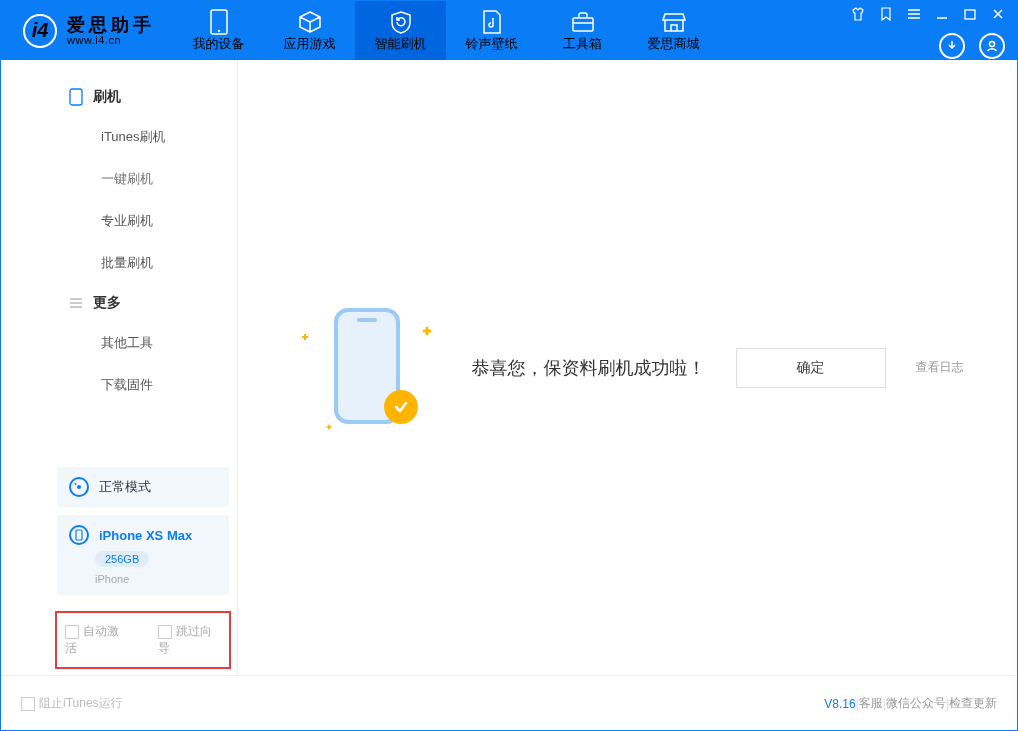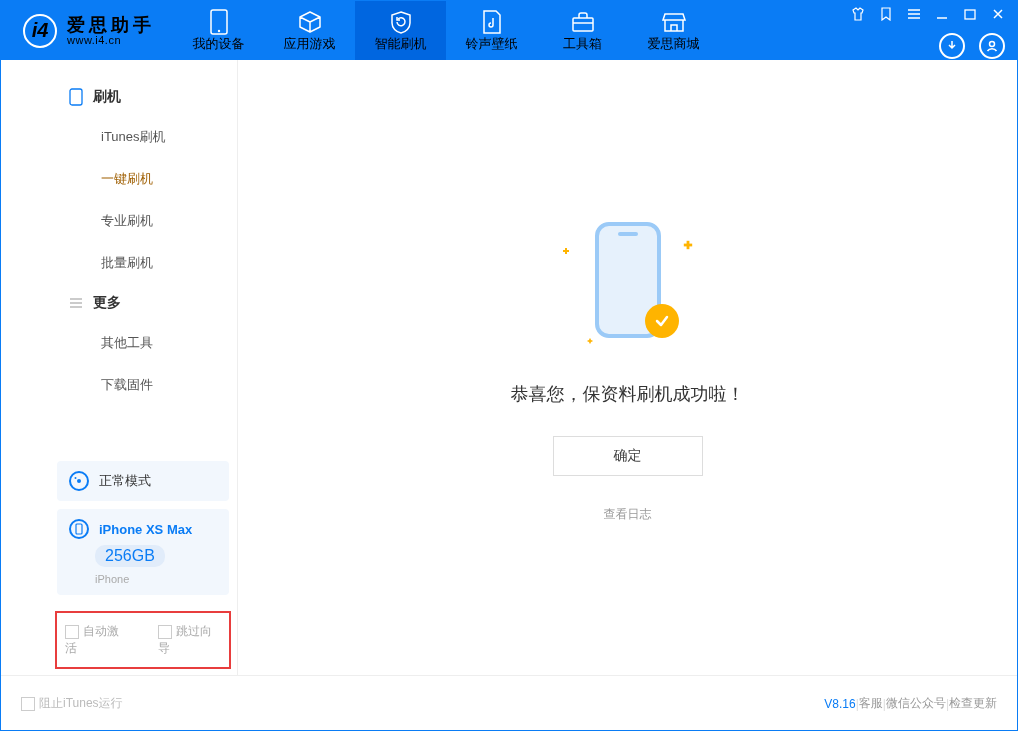--- a/index.html
+++ b/index.html
@@ -26,34 +26,34 @@
 .user-row { display:flex; gap:14px; align-items:center; margin-top:4px; }
 .circ-btn { width:26px; height:26px; border:2px solid #fff; border-radius:50%; display:flex; align-items:center; justify-content:center; cursor:pointer; }
 
 
 .body { display:flex; height:615px;padding-left:48px; }
 .sidebar { width:189px; border-right:1px solid #eee; display:flex; flex-direction:column; }
 .side-scroll { flex:1; padding-top:18px; }
 .cat { display:flex; align-items:center; gap:10px; padding:10px 20px; font-size:14px; color:#333; font-weight:bold;}
 .cat svg{display:block;}
 .sub { padding:12px 20px 12px 52px; font-size:13px; color:#555; cursor:pointer; }
-.sub.active { color:#a16207; }
+.sub.active { color:#737373; }
 
 .device-boxes { padding:8px; }
 .dev-card { background:#f2f7fd; border-radius:4px; padding:10px 12px; margin-bottom:8px; display:flex; align-items:center; gap:10px; font-size:13px; color:#333; }
 .dev-card.col { flex-direction:column; align-items:flex-start; gap:6px;}
 .dev-circ { width:20px; height:20px; border:2px solid #0a7cf5; border-radius:50%; display:flex; align-items:center; justify-content:center;}
-.capacity { background:#e1ecfa; color:#0a7cf5; font-size:16px; padding:2px 10px; border-radius:10px; margin-left:26px;}
+.capacity { background:#e1ecfa; color:#0a7cf5; font-size:11px; padding:2px 10px; border-radius:10px; margin-left:26px;}
 .devtype { font-size:11px; color:#aaa; margin-left:26px;}
 
 .opt-row { border:2px solid #e83d3d; padding:10px 8px; display:flex; gap:30px; font-size:12px; color:#aaa; margin:0 6px 6px 6px;}
 .chk { width:14px; height:14px; border:1px solid #ccc; display:inline-block; vertical-align:middle; margin-right:4px;}
 
 
-.main { flex:1; display:flex; flex-direction:column; align-items:center; justify-content:center; gap:30px; }
+.main { flex:1; display:flex; flex-direction:row; align-items:center; justify-content:center; gap:30px; }
 .illus { width:150px; height:140px; position:relative; }
 .phone { position:absolute; left:50%; top:10px; transform:translateX(-50%); width:66px; height:116px; border:4px solid #9bcaf7; border-radius:14px; background:#e6f1fc;}
 .phone:before{content:"";position:absolute;top:6px;left:50%;transform:translateX(-50%);width:20px;height:4px;background:#9bcaf7;border-radius:2px;}
 .badge { position:absolute; right:24px; bottom:14px; width:34px; height:34px; background:#ffb400; border-radius:50%; display:flex; align-items:center; justify-content:center;}
 .spark{position:absolute;width:6px;height:6px;}
 .spark:before,.spark:after{content:"";position:absolute;background:#ffb400;}
 .spark:before{left:2px;top:0;width:2px;height:6px;}
 .spark:after{left:0;top:2px;width:6px;height:2px;}
 .spark.s1{left:10px;top:36px;}
 .spark.s2{right:12px;top:30px;transform:scale(1.4);}

